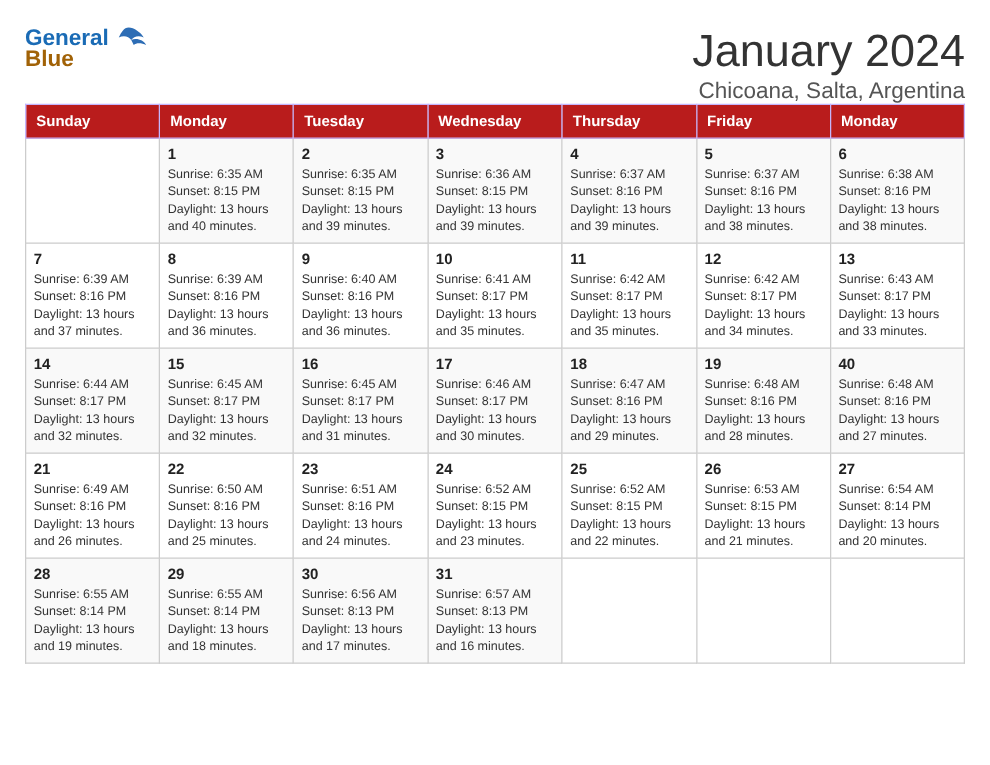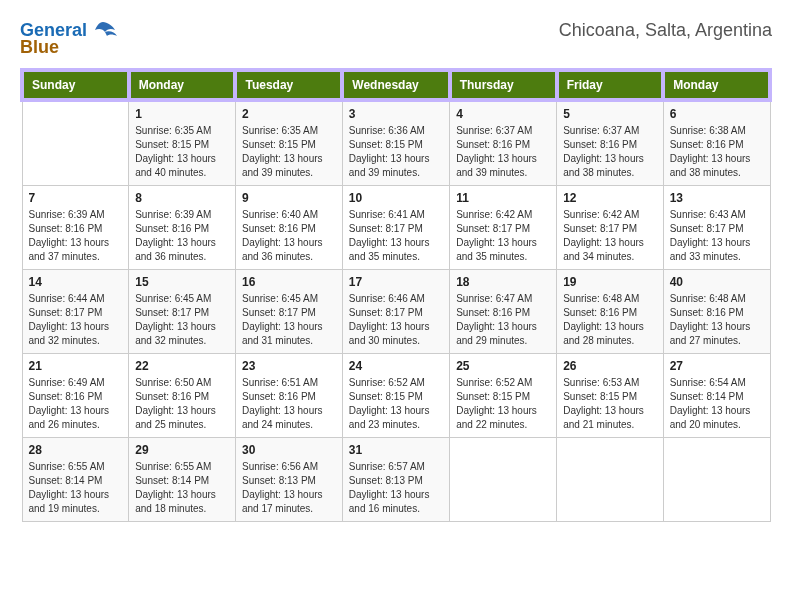--- a/index.html
+++ b/index.html
@@ -7,21 +7,20 @@
       font-family: Arial, sans-serif;
       background: #fff;
       width: 792px;
       min-height: 612px;
       padding: 20px;
     }
     .header-section {
       display: flex;
       justify-content: space-between;
       align-items: flex-start;
-      margin-bottom: 10px;
     }
     .logo {
       display: flex;
       align-items: center;
       gap: 4px;
     }
     .logo-text {
       font-size: 18px;
       font-weight: bold;
       color: #333;
@@ -41,27 +40,27 @@
     .subtitle {
       font-size: 18px;
       color: #555;
     }
     table {
       width: 100%;
       border-collapse: collapse;
       font-size: 11px;
     }
     thead tr th {
-      background-color: #4d7c0f;
+      background-color: #b91c1c;
       color: #fff;
       padding: 6px 8px;
       text-align: left;
       font-size: 12px;
       font-weight: bold;
-      border: 4px solid #c4b5fd;
+      border: 1px solid #c4b5fd;
     }
     tbody tr td {
       border: 1px solid #ccc;
       padding: 5px 6px;
       vertical-align: top;
       width: 108px;
       min-height: 80px;
       background: #fff;
     }
     tbody tr:nth-child(odd) td {
@@ -92,20 +91,21 @@
         <span class="logo-text"><span>General</span></span>
         <svg width="28" height="22" viewBox="0 0 28 22">
           <path d="M14 2 C18 2, 24 6, 26 10 C22 8, 18 9, 16 12 C14 9, 10 8, 6 10 C8 6, 10 2, 14 2Z" fill="#2d6db5"></path>
           <path d="M16 12 C20 10, 26 12, 28 16 C24 14, 20 14, 18 16Z" fill="#2d6db5"></path>
         </svg>
       </div>
       <span class="logo-text" style="color:#a16207; margin-top:-4px;">Blue</span>
     </div>
   </div>
   <div class="title-section">
+    <div class="month-title">January 2024</div>
     <div class="subtitle">Chicoana, Salta, Argentina</div>
   </div>
 </div>
 
 <table>
   <thead>
     <tr>
     <th>Sunday</th>
         <th>Monday</th>
         <th>Tuesday</th>

